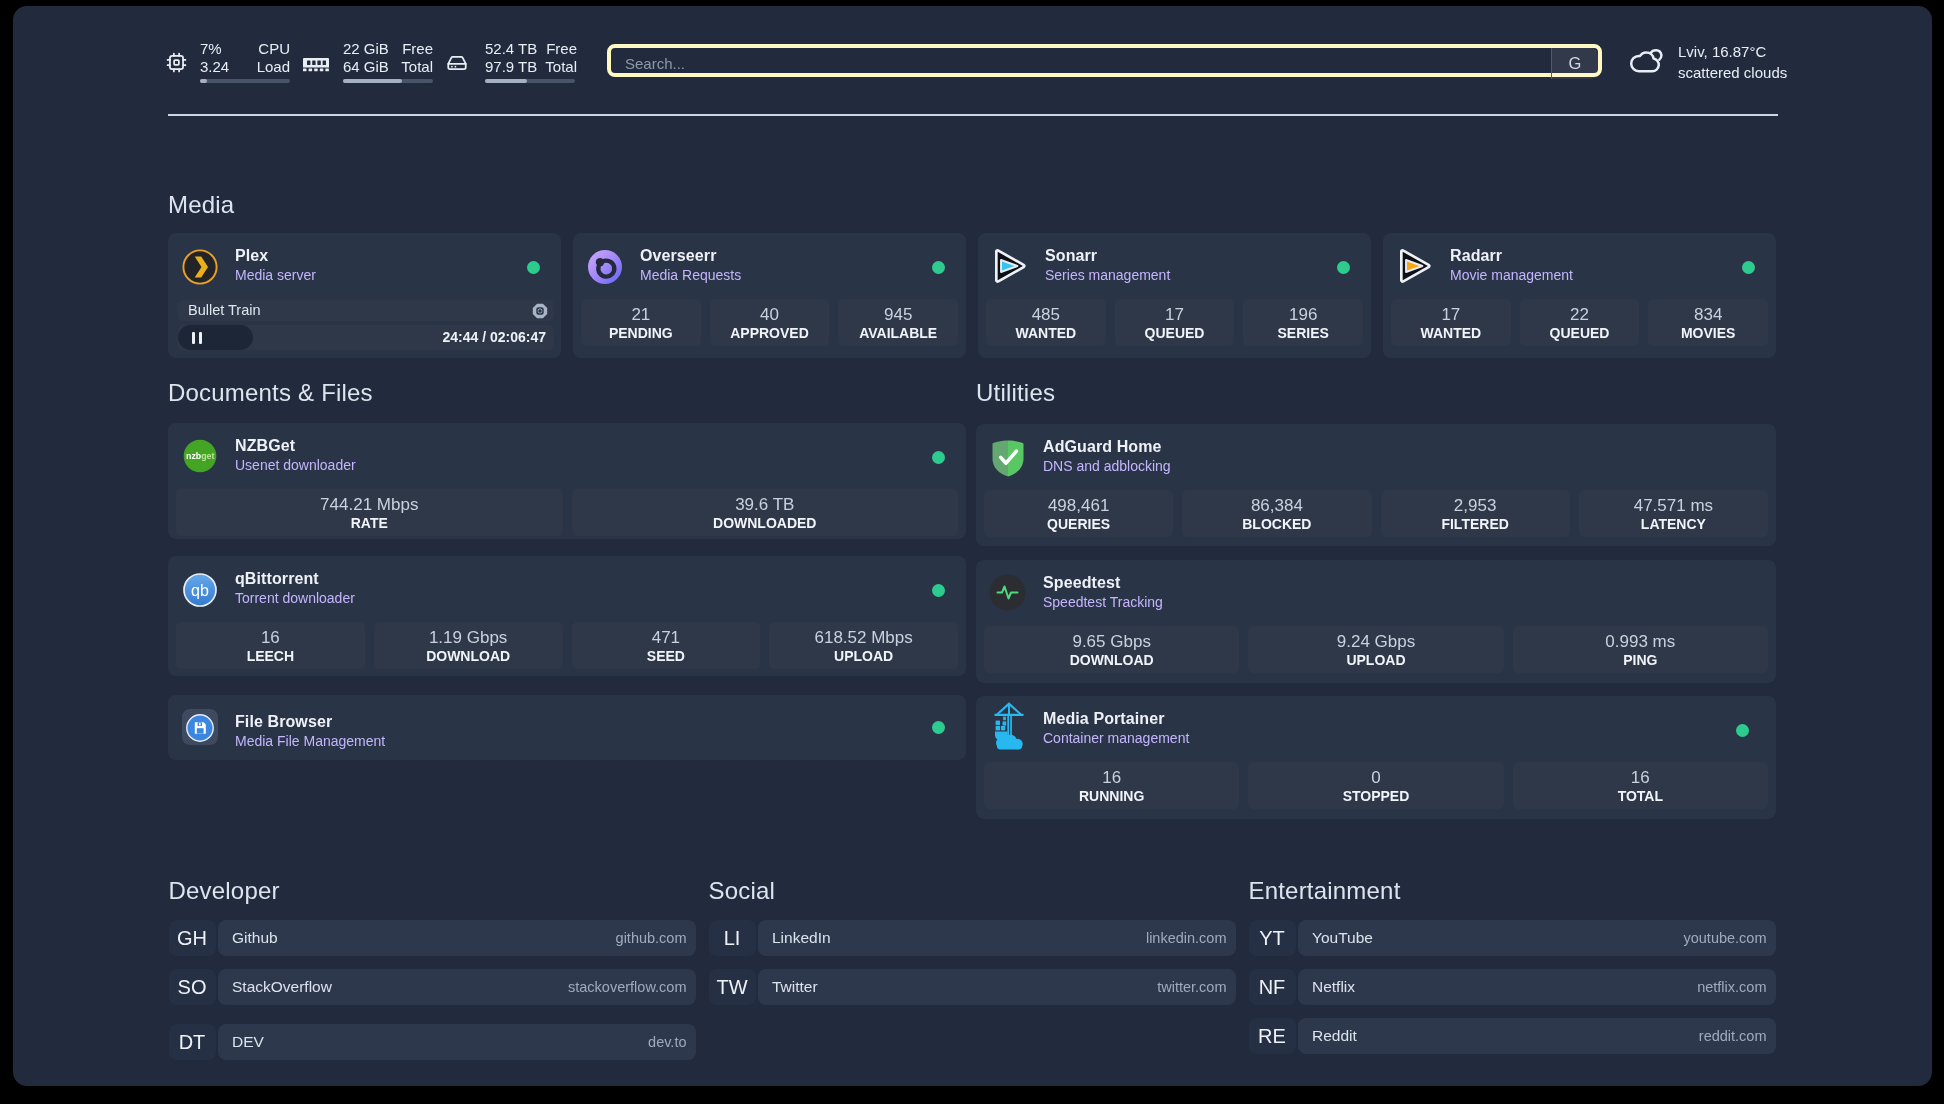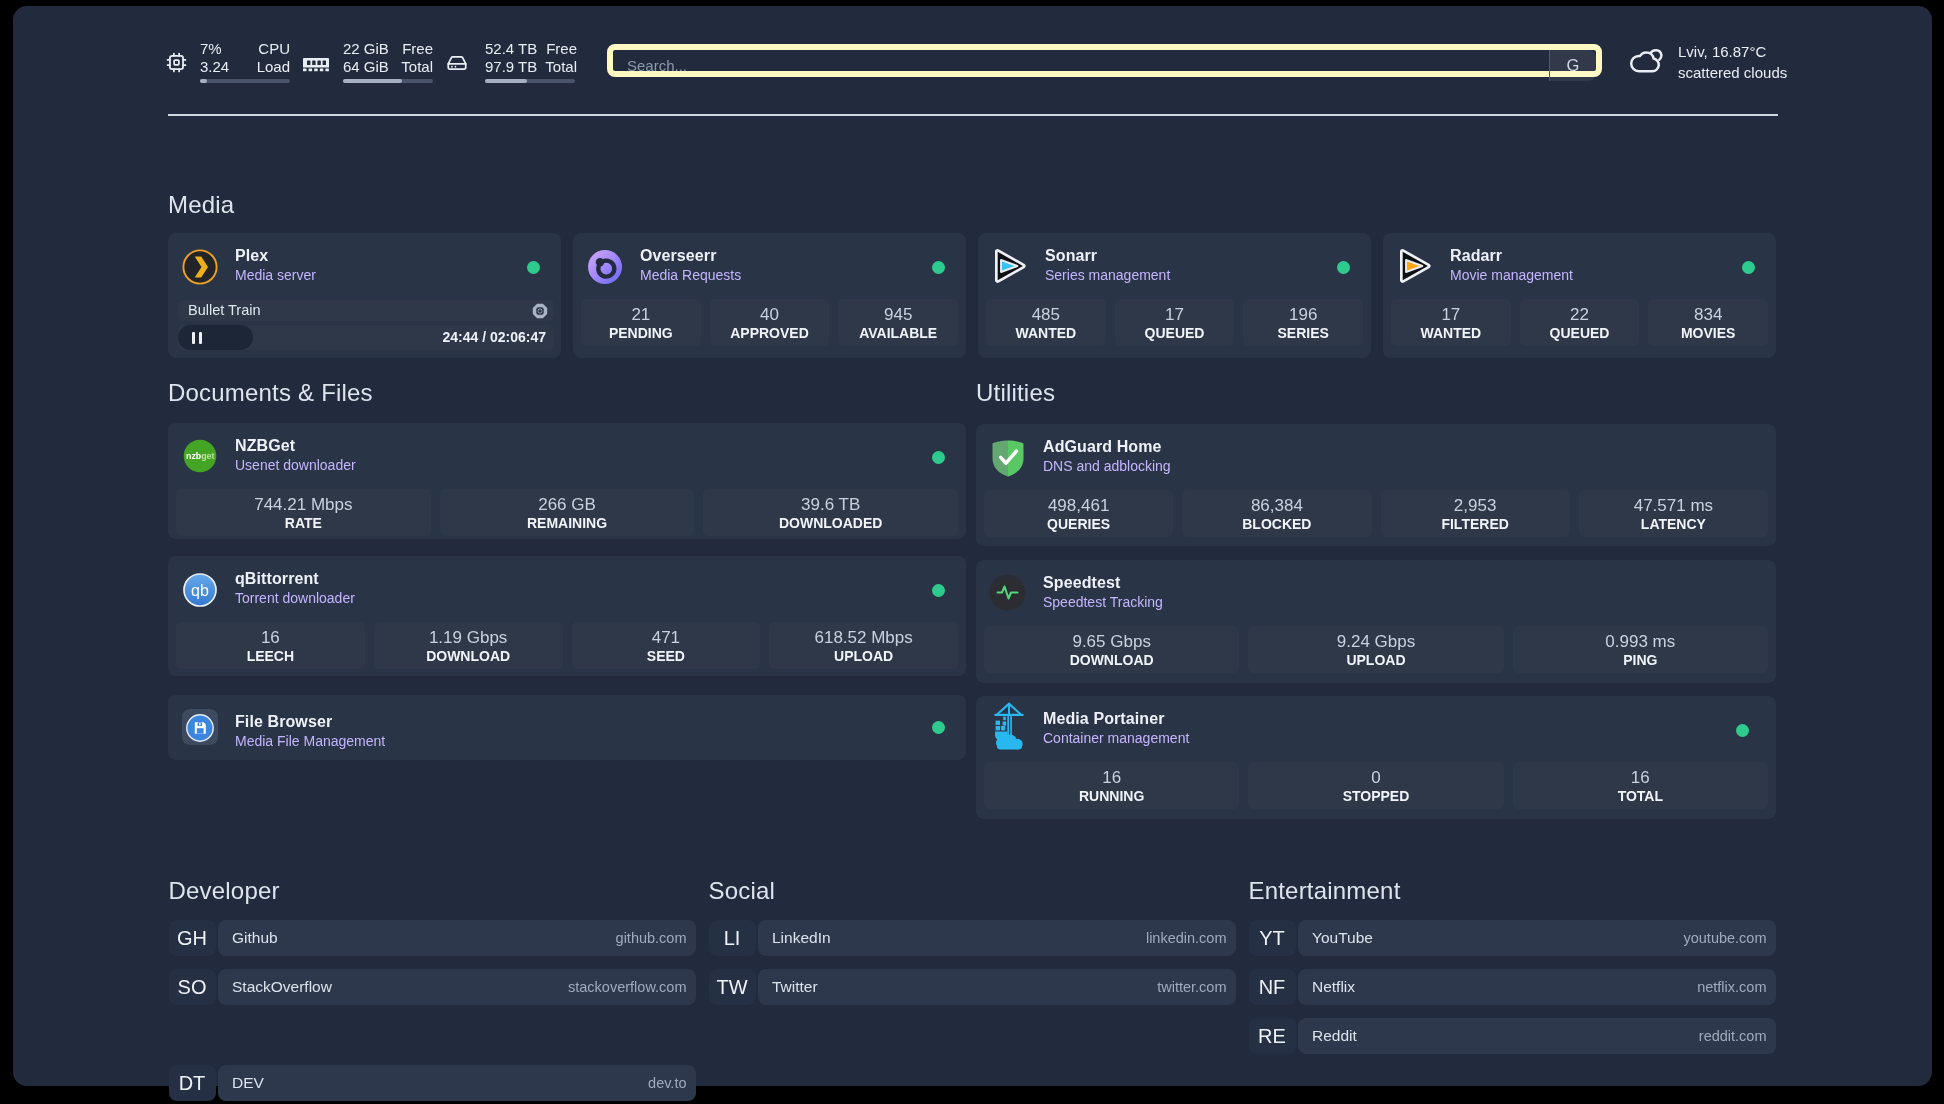--- a/index.html
+++ b/index.html
@@ -63,21 +63,21 @@
       <line x1="22" x2="2" y1="13.5" y2="13.5"></line>
       <path d="M5.45 6.61 2 13.5v4a2 2 0 0 0 2 2h16a2 2 0 0 0 2-2v-4l-3.45-6.89A2 2 0 0 0 16.76 5.5H7.24a2 2 0 0 0-1.79 1.11z"></path>
       <line x1="6.2" x2="6.21" y1="16.8" y2="16.8"></line>
       <line x1="10.2" x2="10.21" y1="16.8" y2="16.8"></line>
     </svg></div>
 <div class="tb" style="left:485px;top:39.5px">52.4 TB<br>97.9 TB</div>
 <div class="tb tbr" style="left:485px;top:39.5px;width:92px">Free<br>Total</div>
 <div class="bar" style="left:485px;top:79px;width:90px">
     <div class="bfill" style="width:47%"></div>
   </div>
-<div class="abs" style="left:607px;top:44px;width:995px;height:33px;border:6px solid #fef9c3;border-radius:8px;">
+<div class="abs" style="left:607px;top:44px;width:995px;height:33px;border:4px solid #fef9c3;border-radius:8px;">
     <div class="abs" style="left:14px;top:7px;font-size:15px;color:#8b99ac">Search...</div>
     <div class="abs" style="right:0;top:0;width:47px;height:31px;background:rgba(255,255,255,0.07);border-left:1px solid #4e5a6e;border-radius:0 7px 7px 0;text-align:center;line-height:31px;font-size:16.5px;color:#d3dae3">G</div>
   </div>
 <div class="abs" style="left:1626px;top:44px"><svg width="37" height="33" viewBox="0 0 37 33" fill="none" stroke="#e9eef4" stroke-width="2.5" stroke-linecap="round" stroke-linejoin="round">
       <path d="M24.4 9.2 a6.8 6.8 0 0 1 5.9-2.9 c2.9.2 4.6 2 5 4.3.3 2-.5 3.8-1.9 5"></path>
       <path d="M27.5 14.4a7 7 0 0 0-6.9-6A7.2 7.2 0 0 0 14 12a8 8 0 0 0-1.2-.1 7.6 7.6 0 0 0-7.6 7.6c0 4.2 3.4 7.7 7.6 7.7h13.4a6.4 6.4 0 0 0 1.3-12.7z"></path>
     </svg></div>
 <div class="tb" style="left:1678px;top:42px;line-height:20.5px">Lviv, 16.87°C<br>scattered clouds</div>
 <div class="abs" style="left:168px;top:114px;width:1610px;height:2px;background:#d9dfe8;opacity:.95"></div>
 <div class="h2" style="left:168px;top:191px">Media</div>
@@ -194,24 +194,20 @@
       </svg></div>
     <div class="ct">NZBGet</div>
     <div class="cs">Usenet downloader</div>
     <div class="dot" style=""></div>
     <div class="stats">
       <div class="sb">
         <div class="sv">744.21 Mbps</div>
         <div class="sl">RATE</div>
       </div>
       <div class="sb">
-        <div class="sv">266 GB</div>
-        <div class="sl">REMAINING</div>
-      </div>
-      <div class="sb">
         <div class="sv">39.6 TB</div>
         <div class="sl">DOWNLOADED</div>
       </div>
     </div>
   </div>
 <div class="card" style="left:168px;top:556px;width:798px;height:120px">
     <div class="cicon" style=""><svg width="36" height="36" viewBox="0 0 36 36">
         <defs>
           <linearGradient id="qbg" x1="0" y1="0" x2="0" y2="1">
             <stop offset="0" stop-color="#66a9ec"></stop>
@@ -350,21 +346,21 @@
       <span class="burl">github.com</span>
     </div>
   </div>
 <div class="brow" style="left:168.5px;top:969px">
     <div class="babbr">SO</div>
     <div class="bpill">
       <span class="bname">StackOverflow</span>
       <span class="burl">stackoverflow.com</span>
     </div>
   </div>
-<div class="brow" style="left:168.5px;top:1065px">
+<div class="brow" style="left:168.5px;top:1024px">
     <div class="babbr">DT</div>
     <div class="bpill">
       <span class="bname">DEV</span>
       <span class="burl">dev.to</span>
     </div>
   </div>
 <div class="bhead" style="left:708.5px;top:877px">Social</div>
 <div class="brow" style="left:708.5px;top:920px">
     <div class="babbr">LI</div>
     <div class="bpill">

